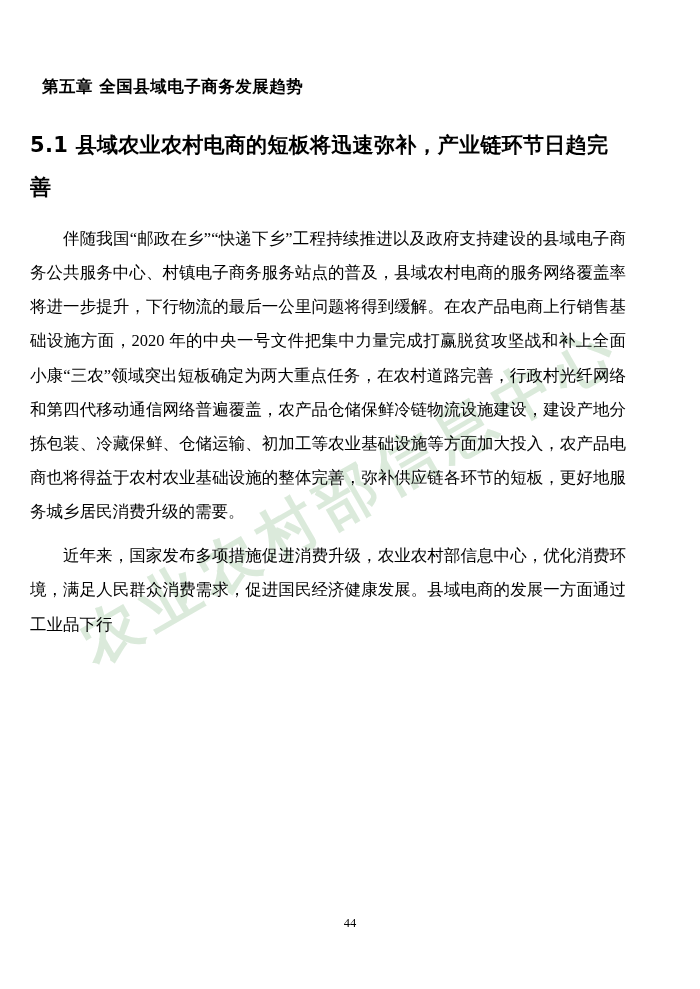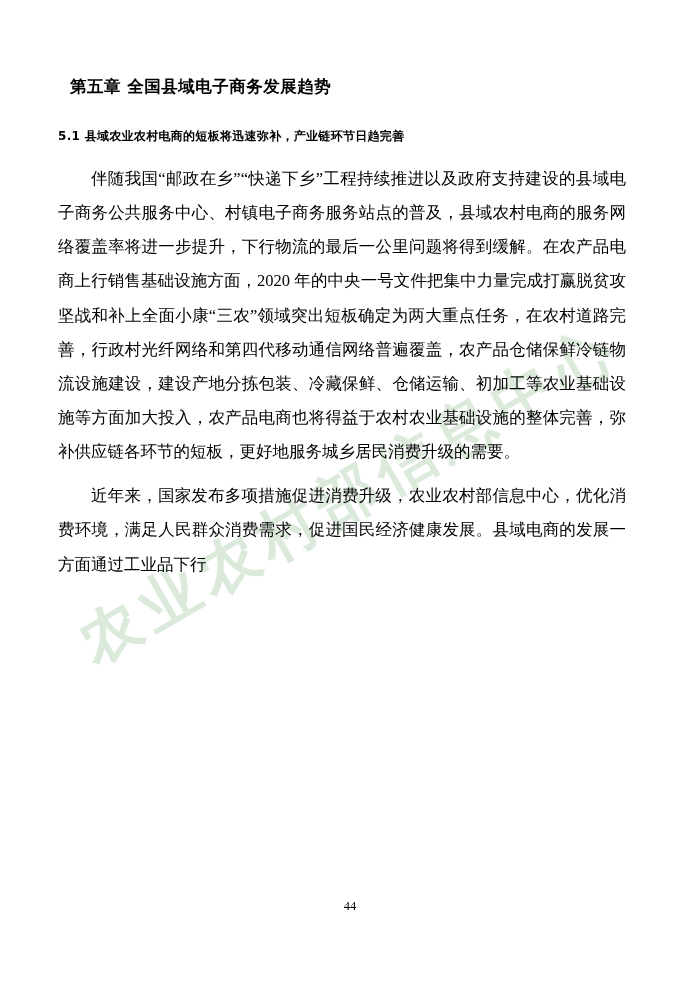--- a/index.html
+++ b/index.html
@@ -31,35 +31,35 @@
     color: #cfe3cf;
     opacity: 0.75;
     white-space: nowrap;
     pointer-events: none;
     user-select: none;
     z-index: 0;
   }
   .content {
     position: relative;
     z-index: 2;
-    padding: 76px 74px 0 58px;
+    padding: 76px 74px 0 30px;
     box-sizing: border-box;
   }
   .chapter-title {
     font-family: "DejaVu Sans", sans-serif;
     font-weight: 700;
     font-size: 16.5px;
     color: #000000;
     margin: 0 0 0 12px;
     letter-spacing: 0.5px;
   }
   .section-heading {
     font-family: "DejaVu Sans", sans-serif;
     font-weight: 700;
-    font-size: 12px;
+    font-size: 21px;
     color: #000000;
     line-height: 2.0;
     margin: 26px 0 0 0;
     letter-spacing: 0.3px;
   }
   .para {
     font-family: "Liberation Serif", "DejaVu Serif", serif;
     font-size: 16.5px;
     color: #000000;
     line-height: 2.07;
@@ -68,21 +68,21 @@
     margin: 14px 0 0 0;
     text-indent: 2em;
   }
   .para-tight {
     margin-top: 10px;
   }
   .page-number {
     position: absolute;
     left: 0;
     right: 0;
-    bottom: 75px;
+    bottom: 58px;
     text-align: center;
     font-family: "Liberation Serif", "DejaVu Serif", serif;
     font-size: 12.5px;
     color: #000000;
     z-index: 2;
   }
 </style>
 </head>
 <body>
 

